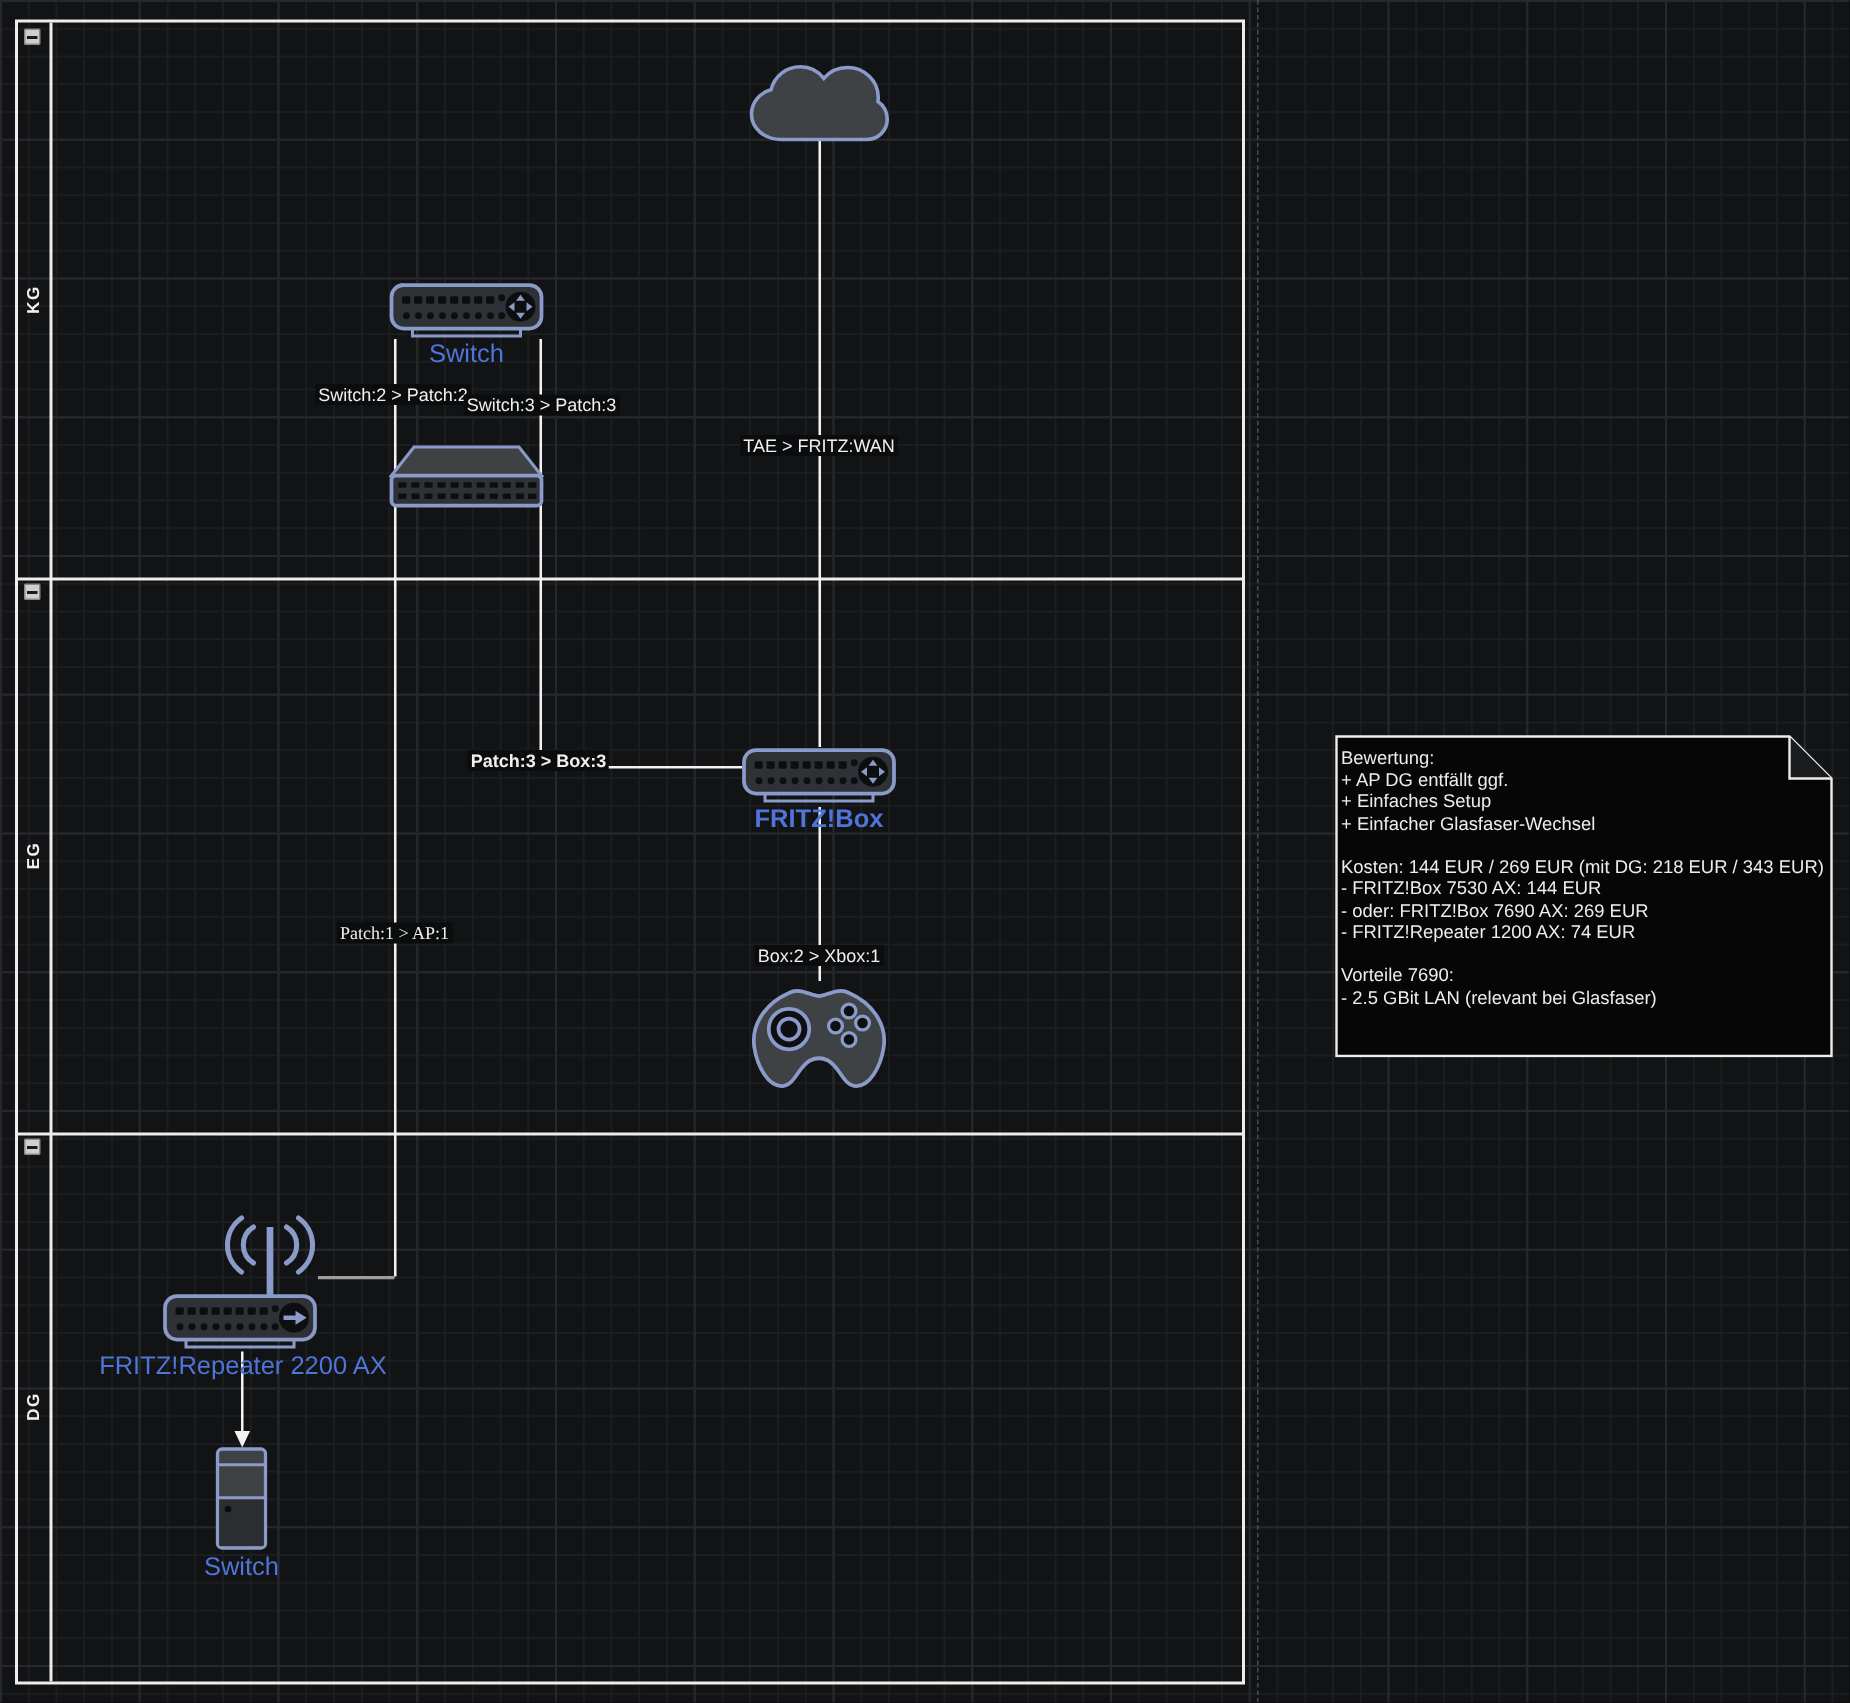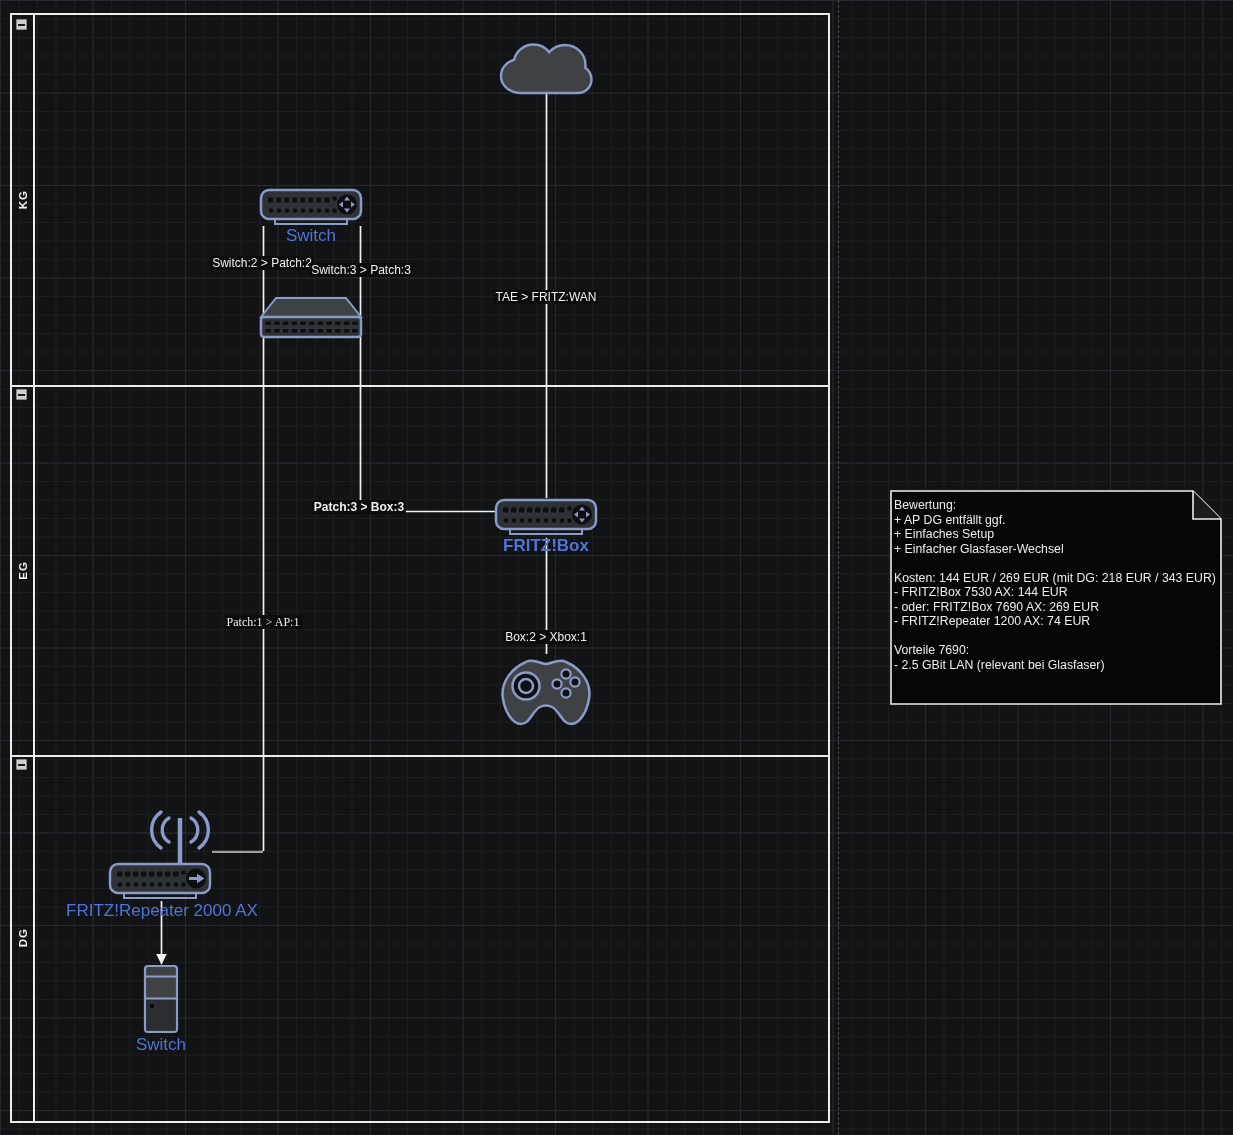--- a/index.html
+++ b/index.html
@@ -238,21 +238,21 @@
           <circle cx="60" cy="78.5" r="2.3"></circle>
           <circle cx="68" cy="78.5" r="2.3"></circle>
         <circle cx="75.5" cy="66.5" r="2.3"></circle>
           <circle cx="75.5" cy="78.5" r="2.3"></circle>
       </g>
       <circle cx="88" cy="72.5" r="10" fill="#0d0e10"></circle>
       <path d="M81 72.5 H90" stroke="#8a9ac9" stroke-width="3" fill="none"></path>
       <polygon points="89,67.8 96.5,72.5 89,77.2" fill="#8a9ac9"></polygon>
     </svg>
   </div>
-  <div class="node-label" style="left:162px;top:911px;">FRITZ!Repeater 2000 AX</div>
+  <div class="node-label" style="left:162px;top:911px;">FRITZ!Repeater 2200 AX</div>
 
   <div class="node" style="left:143px;top:964px;">
     <svg width="36" height="72" viewBox="0 0 36 72">
       <rect x="2" y="2" width="32" height="66" rx="3" fill="#3f4245" stroke="#8a9ac9" stroke-width="2.2"></rect>
       <rect x="3.2" y="35.5" width="29.6" height="31" fill="#2b2e31"></rect>
       <path d="M2 12.5 H34 M2 34.5 H34" stroke="#8a9ac9" stroke-width="2" fill="none"></path>
       <circle cx="9" cy="42" r="2.2" fill="#0b0c0e"></circle>
     </svg>
   </div>
   <div class="node-label" style="left:161px;top:1045px;">Switch</div>

